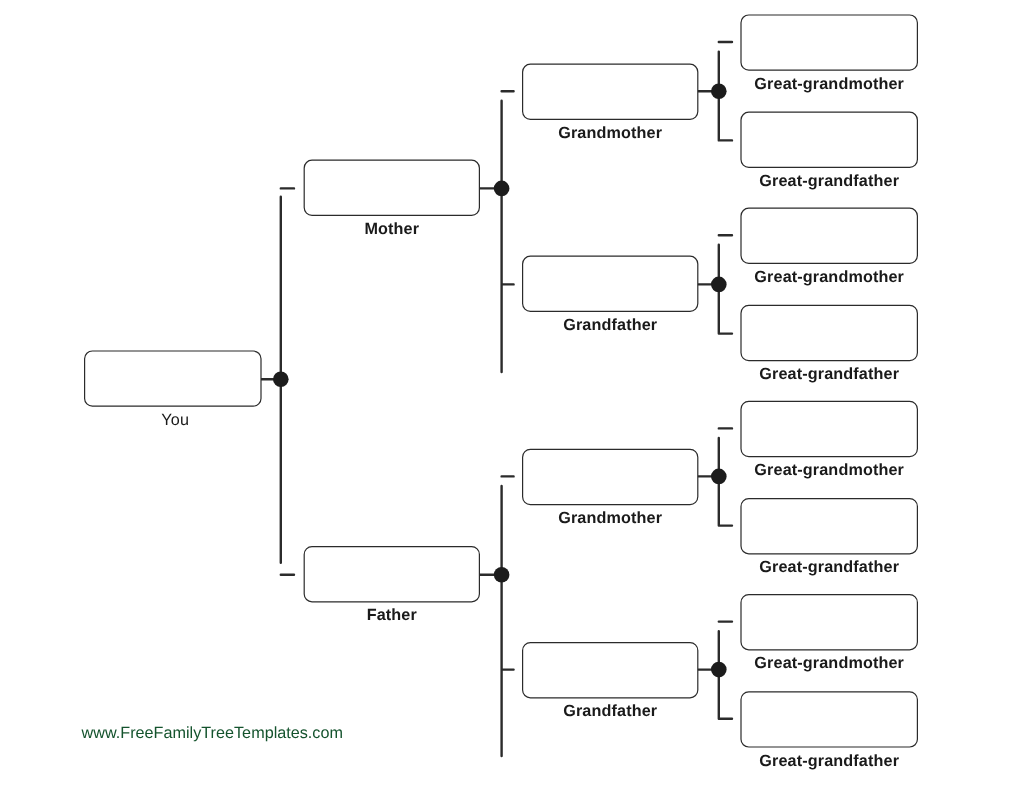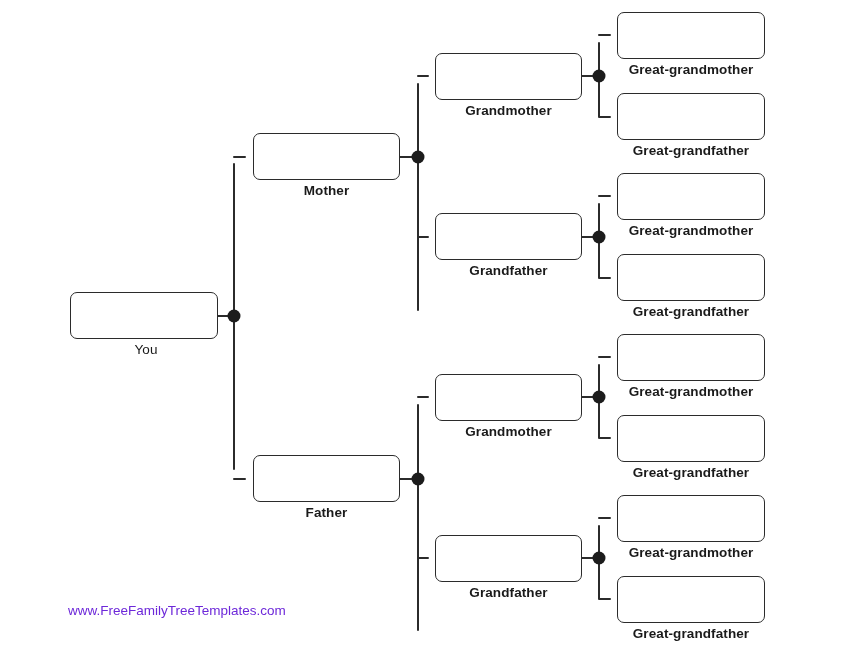--- a/index.html
+++ b/index.html
@@ -47,21 +47,21 @@
     font-size: 13.5px;
     font-weight: 600;
     letter-spacing: 0.1px;
     white-space: nowrap;
   }
   .node-label.lbl-you {
     font-weight: 500;
   }
   .watermark {
     position: absolute;
-    color: #6d28d9;
+    color: #14532d;
     font-size: 13.5px;
     font-weight: 500;
     white-space: nowrap;
   }
 </style>
 </head>
 <body>
 
 <div id="chart-root" style="width: 849px; height: 656px; background: rgb(255, 255, 255);">
 

